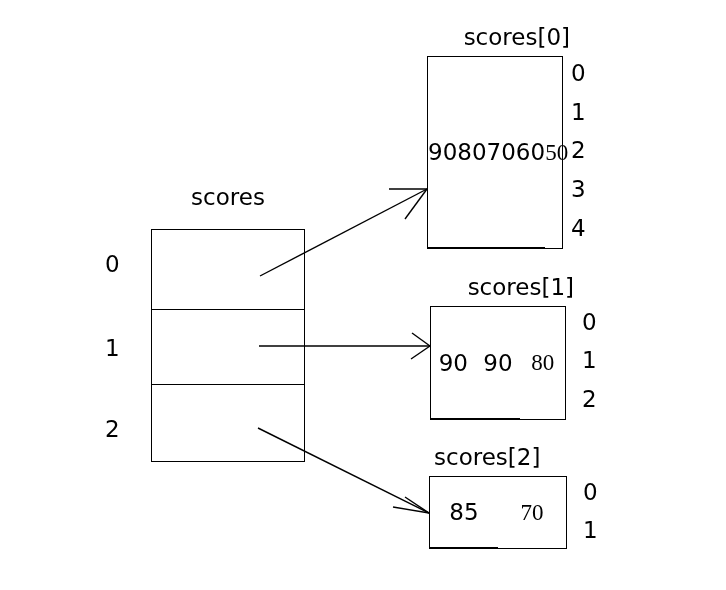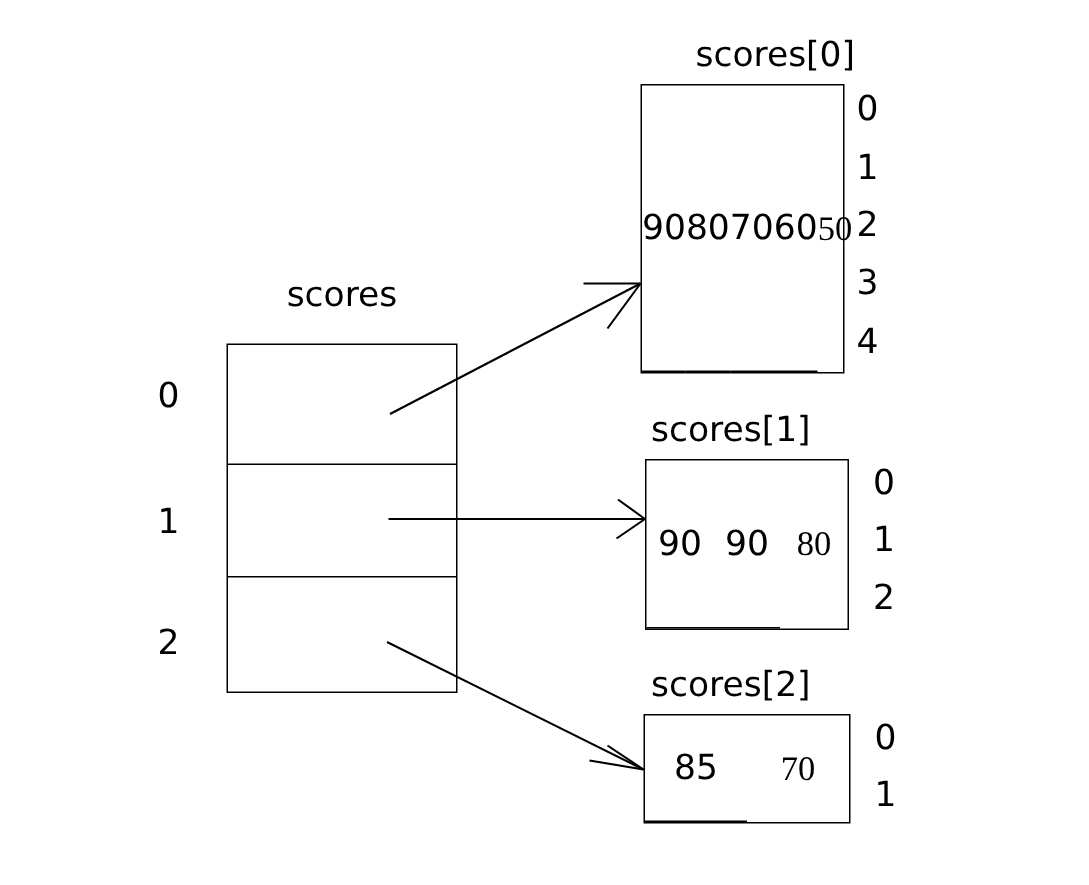--- a/index.html
+++ b/index.html
@@ -102,21 +102,21 @@
     <div class="arr-cell">60</div>
     <div class="arr-cell">50</div>
   </div>
 
   <div class="idx" style="left:571px; top:62px;">0</div>
   <div class="idx" style="left:571px; top:101px;">1</div>
   <div class="idx" style="left:571px; top:139px;">2</div>
   <div class="idx" style="left:571px; top:178px;">3</div>
   <div class="idx" style="left:571px; top:217px;">4</div>
 
-  <div class="title" style="left:434px; top:276px; width:140px; text-align:left;">scores[1]</div>
+  <div class="title" style="left:434px; top:276px; width:140px; text-align:right;">scores[1]</div>
 
   <div class="arr-box" style="left:430px; top:306px; width:136px; height:114px;">
     <div class="arr-cell">90</div>
     <div class="arr-cell">90</div>
     <div class="arr-cell">80</div>
   </div>
 
   <div class="idx" style="left:582px; top:311px;">0</div>
   <div class="idx" style="left:582px; top:349px;">1</div>
   <div class="idx" style="left:582px; top:388px;">2</div>

